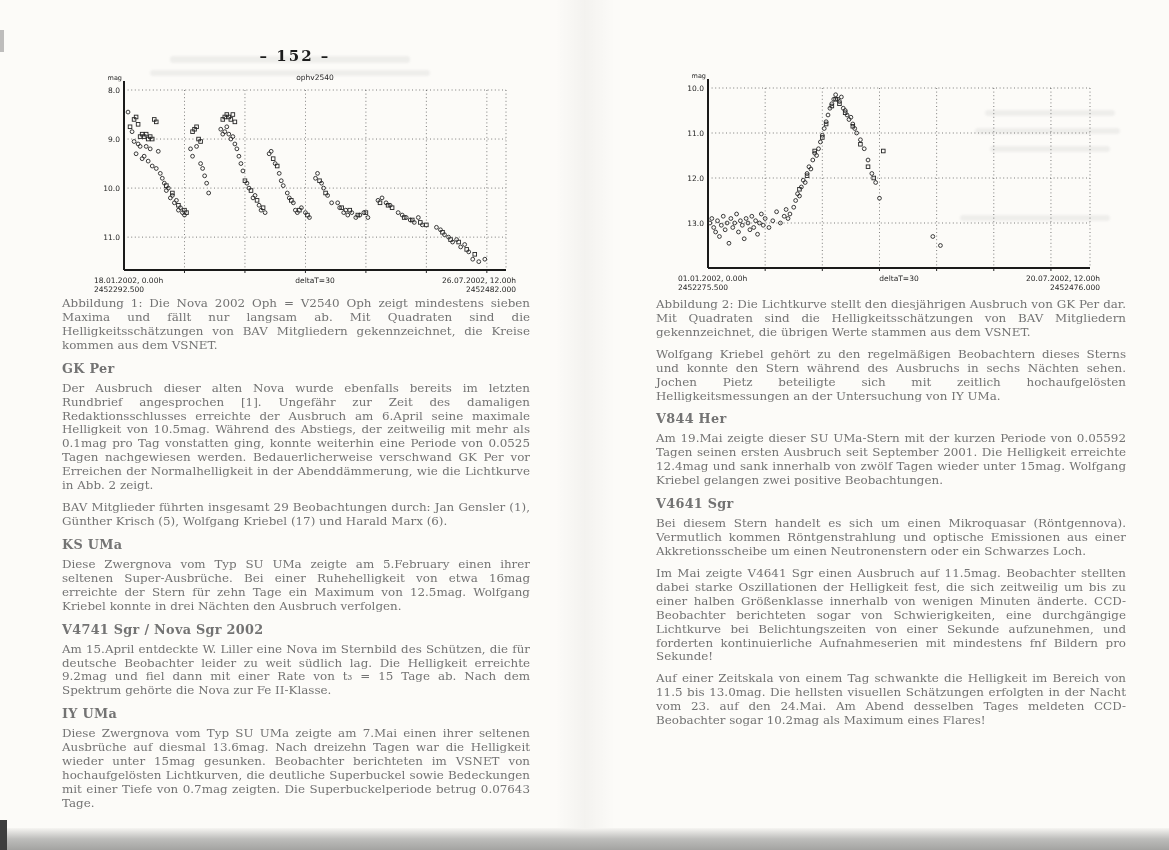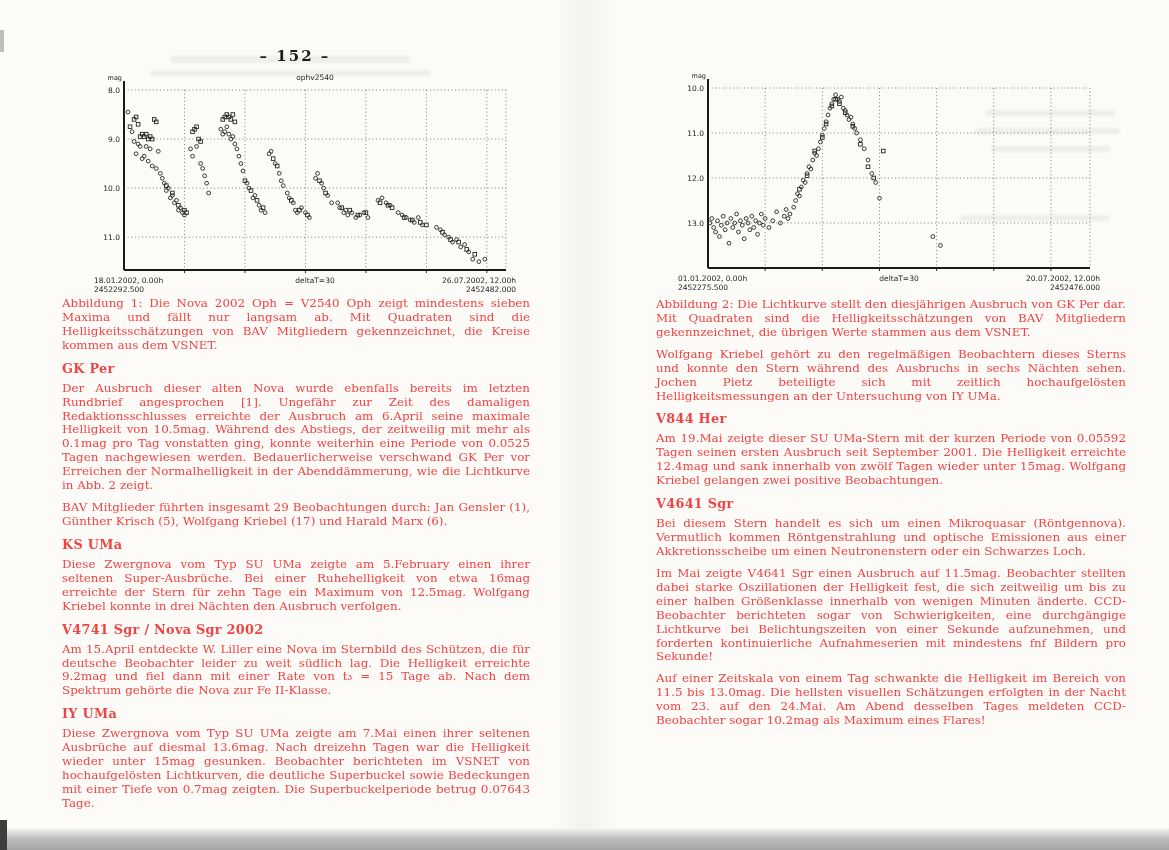--- a/index.html
+++ b/index.html
@@ -30,21 +30,21 @@
     position:absolute;
     font-weight:bold;font-size:15px;letter-spacing:2px;color:#1c1c1c;
     text-align:center;
   }
   .page-num.left{left:60px;top:30px;width:470px;margin-top:17px;}
   .page-num.right{left:655px;top:42px;width:440px;}
   .chart{position:absolute;}
   .chart.left{left:88px;top:70px;width:430px;height:232px;}
   .chart.right{left:672px;top:68px;width:430px;height:232px;}
   .chart svg{display:block;}
-  .col{position:absolute;color:#ef4444;}
+  .col{position:absolute;color:#737373;}
   .col.left{left:62px;top:297px;width:468px;}
   .col.right{left:656px;top:298px;width:470px;}
   .col p{
     font-size:11.9px;line-height:1.17;text-align:justify;
     margin:0 0 8px 0;
   }
   .col h3{
     font-size:12.8px;font-weight:bold;letter-spacing:.3px;
     margin:7px 0 6px 0;
   }

